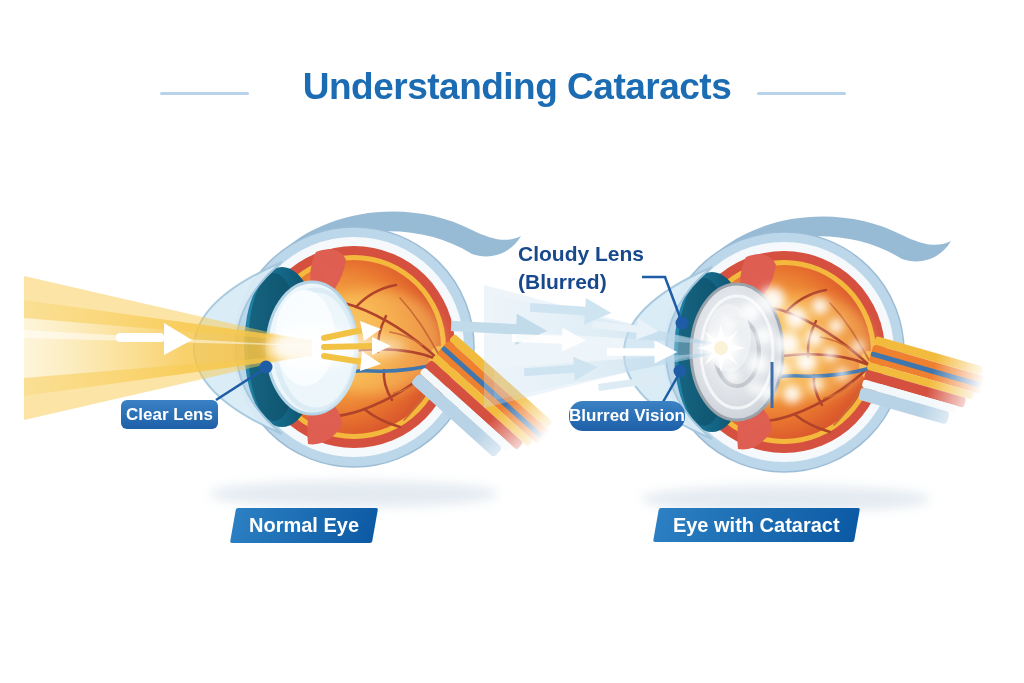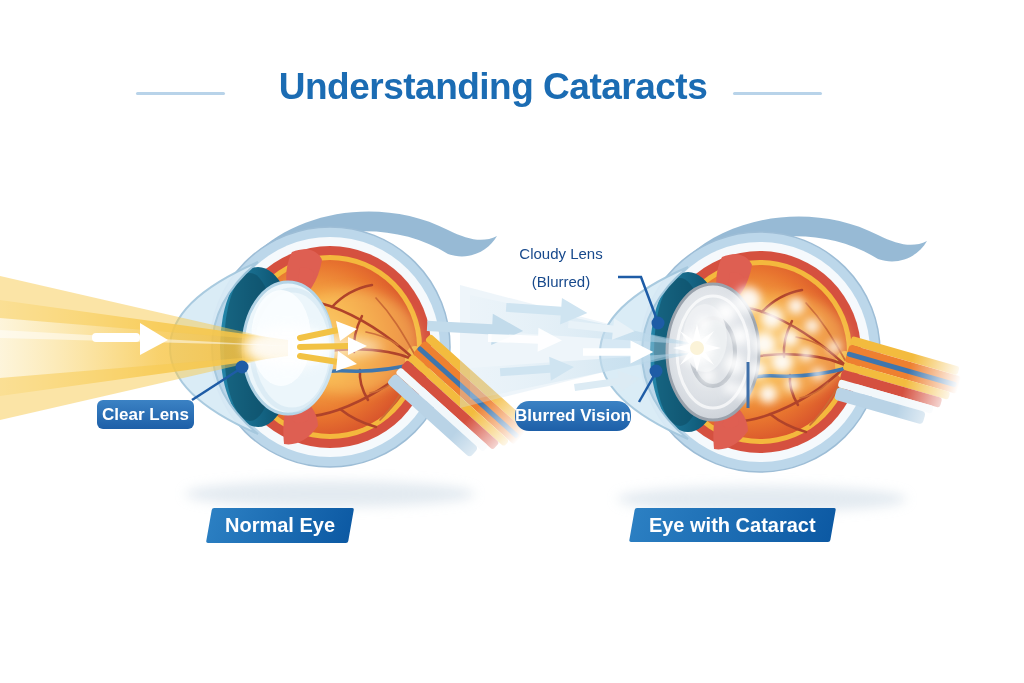--- a/index.html
+++ b/index.html
@@ -1,39 +1,40 @@
 <!DOCTYPE html>
 <html><head>
 <meta charset="utf-8">
 <style>
   html,body{margin:0;padding:0;background:#ffffff;}
   #stage{
     position:relative;width:971px;height:683px;overflow:hidden;background:#ffffff;
     font-family:"Liberation Sans", sans-serif;
+    margin-left:24px;
   }
   #stage svg{position:absolute;left:0;top:0;}
   .abs{position:absolute;}
   .title{
     top:66px;left:493px;transform:translateX(-50%);
     font-size:37px;font-weight:bold;color:#1b6cb3;letter-spacing:-0.5px;white-space:nowrap;
   }
   .title-dash{height:3px;background:#b8d3e9;border-radius:2px;top:92px;}
   .dash-l{left:136px;width:89px;}
   .dash-r{left:733px;width:89px;}
   .label-box{
     background:linear-gradient(180deg,#3b82c4,#1d5fa8);
     color:#ffffff;font-weight:bold;font-size:17px;
     display:flex;align-items:center;justify-content:center;
     border-radius:6px;
   }
   .clear-lens{left:97px;top:400px;width:97px;height:29px;}
-  .blurred{left:515px;top:401px;width:116px;height:30px;border-radius:14px;}
+  .blurred{left:545px;top:401px;width:116px;height:30px;border-radius:14px;}
   .cloudy{
-    left:494px;top:240px;width:134px;text-align:center;
-    color:#17498c;font-weight:normal;font-size:15px;line-height:28px;
+    left:494px;top:240px;width:134px;
+    color:#17498c;font-weight:bold;font-size:21px;line-height:28px;
   }
   .cloudy span{display:block;}
   .banner{
     background:linear-gradient(105deg,#2c80c3,#0c59a3);
     transform:skewX(-10deg);
     display:flex;align-items:center;justify-content:center;
     border-radius:2px;
   }
   .banner>span{
     transform:skewX(10deg);

